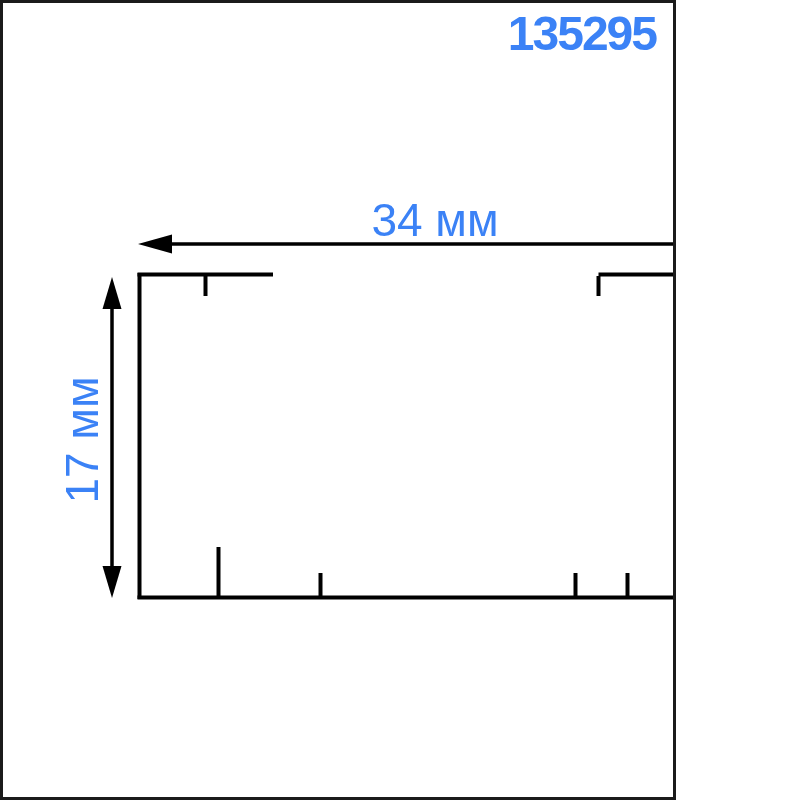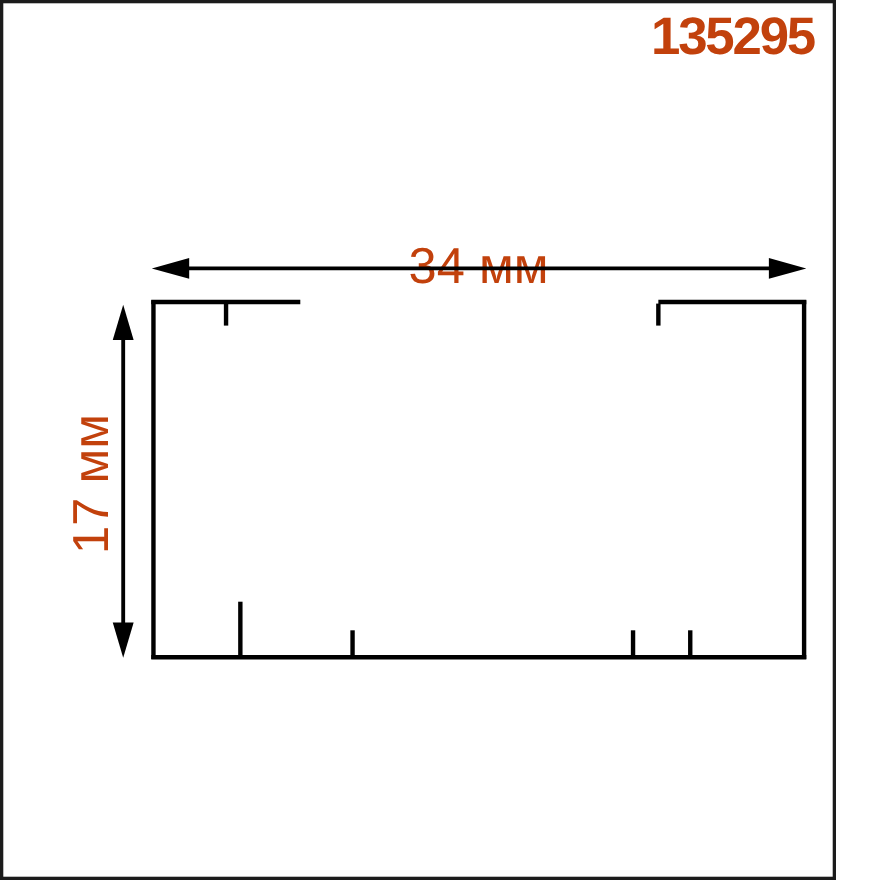--- a/index.html
+++ b/index.html
@@ -2,26 +2,26 @@
 <html><head>
 <meta charset="utf-8">
 <style>
   html, body {
     margin: 0;
     padding: 0;
     background: #ffffff;
   }
   .canvas {
     position: relative;
-    width: 760px;
+    width: 676px;
     height: 800px;
     background: #ffffff;
     overflow: hidden;
     font-family: "Liberation Sans", sans-serif;
-    color: #c2410c;
+    color: #3b82f6;
   }
   .frame {
     position: absolute;
     inset: 0;
     border: 3px solid #1b1b1b;
     box-sizing: border-box;
     pointer-events: none;
   }
   .part-number {
     position: absolute;
@@ -37,21 +37,20 @@
     position: absolute;
     font-size: 46px;
     font-weight: 400;
     line-height: 1;
     white-space: nowrap;
   }
   .dim-width {
     left: 435px;
     top: 197px;
     transform: translateX(-50%);
-    margin-top: 21px;
   }
   .dim-height {
     left: 82px;
     top: 440px;
     transform: translate(-50%, -50%) rotate(-90deg);
   }
   svg.drawing {
     position: absolute;
     left: 0;
     top: 0;

